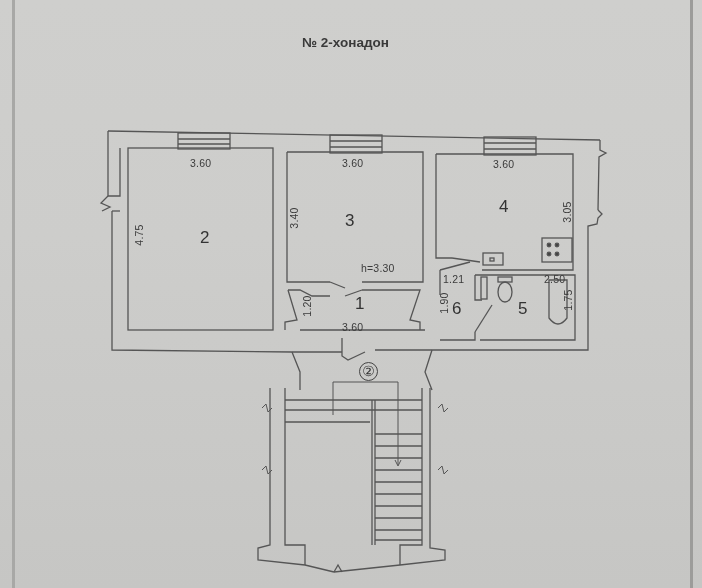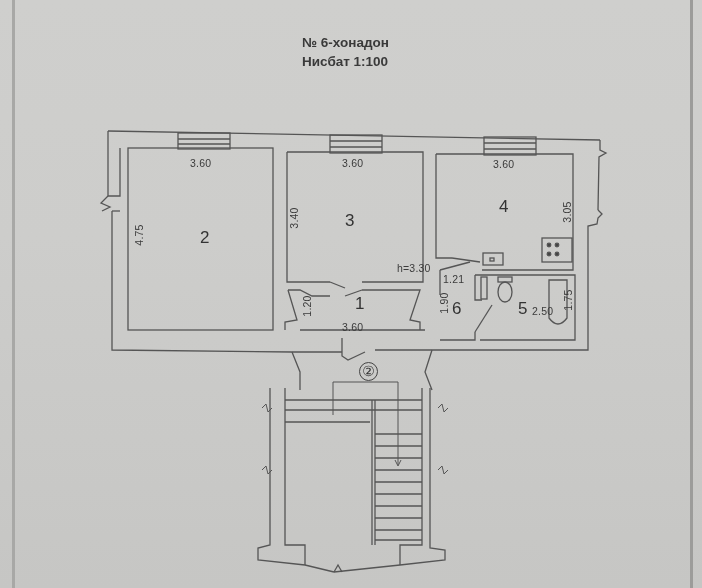--- a/index.html
+++ b/index.html
@@ -42,22 +42,21 @@
     }
   </style>
 </head>
 <body>
 
 <div class="paper"></div>
 <div class="paper-edge-left"></div>
 <div class="paper-edge-right"></div>
 
 <div class="title-block">
-  <div>№ 6-хонадон</div>
-  <div>Нисбат 1:100</div>
+  <div>№ 2-хонадон</div>
 </div>
 
 <svg class="plan" width="702" height="588" viewBox="0 0 702 588" fill="none" stroke="#555" stroke-width="1.3">
 
   <g>
     <path d="M108 131 L600 140"></path>
     <path d="M108 131 L108 196"></path>
     <path d="M108 196 L101 203 L110 207 L102 211"></path>
     <path d="M112 211 L112 350 L292 352"></path>
     <path d="M112 211 L120 211"></path>
@@ -190,27 +189,27 @@
 <div class="room-num" style="left:499px; top:197px;">4</div>
 <div class="room-num" style="left:355px; top:294px;">1</div>
 <div class="room-num" style="left:518px; top:299px;">5</div>
 <div class="room-num" style="left:452px; top:299px;">6</div>
 
 <div class="lbl" style="left:190px; top:157px;">3.60</div>
 <div class="lbl v" style="left:128px; top:229px;">4.75</div>
 
 <div class="lbl" style="left:342px; top:157px;">3.60</div>
 <div class="lbl v" style="left:283px; top:212px;">3.40</div>
-<div class="lbl" style="left:397px; top:262px;">h=3.30</div>
+<div class="lbl" style="left:361px; top:262px;">h=3.30</div>
 
 <div class="lbl" style="left:493px; top:158px;">3.60</div>
 <div class="lbl v" style="left:556px; top:206px;">3.05</div>
 
 <div class="lbl" style="left:342px; top:321px;">3.60</div>
 <div class="lbl v" style="left:296px; top:300px;">1.20</div>
 
-<div class="lbl" style="left:532px; top:273px;margin-top:32px;">2.50</div>
+<div class="lbl" style="left:544px; top:273px;">2.50</div>
 <div class="lbl v" style="left:557px; top:294px;">1.75</div>
 
 <div class="lbl" style="left:443px; top:273px;">1.21</div>
 <div class="lbl v" style="left:433px; top:297px;">1.90</div>
 
 <div class="circle-marker">②</div>
 
 </body></html>

